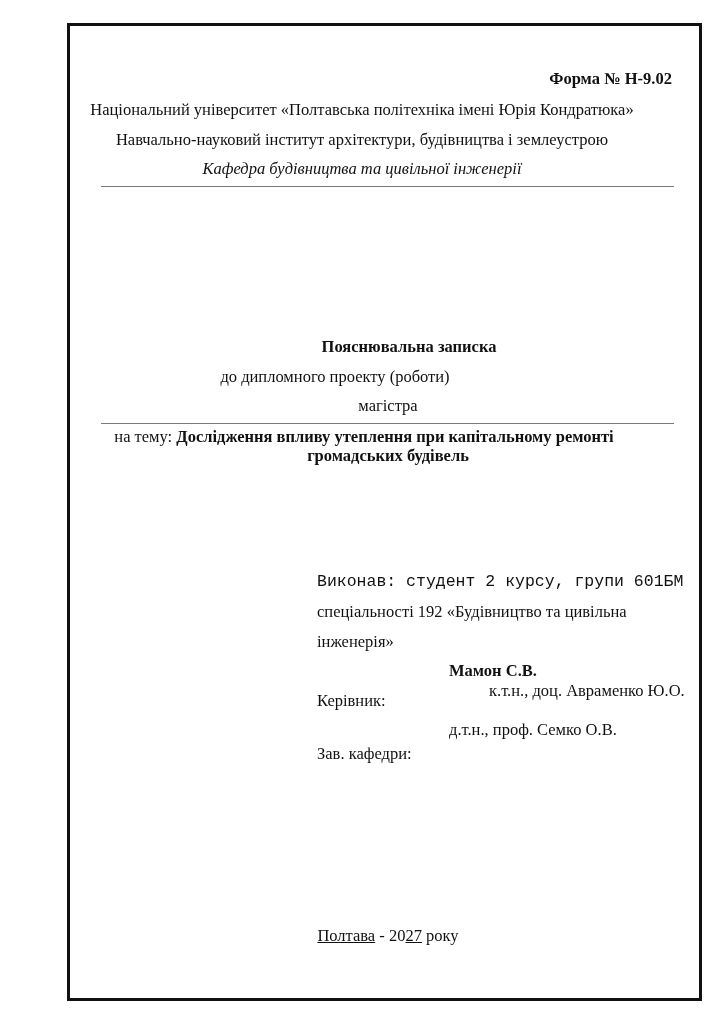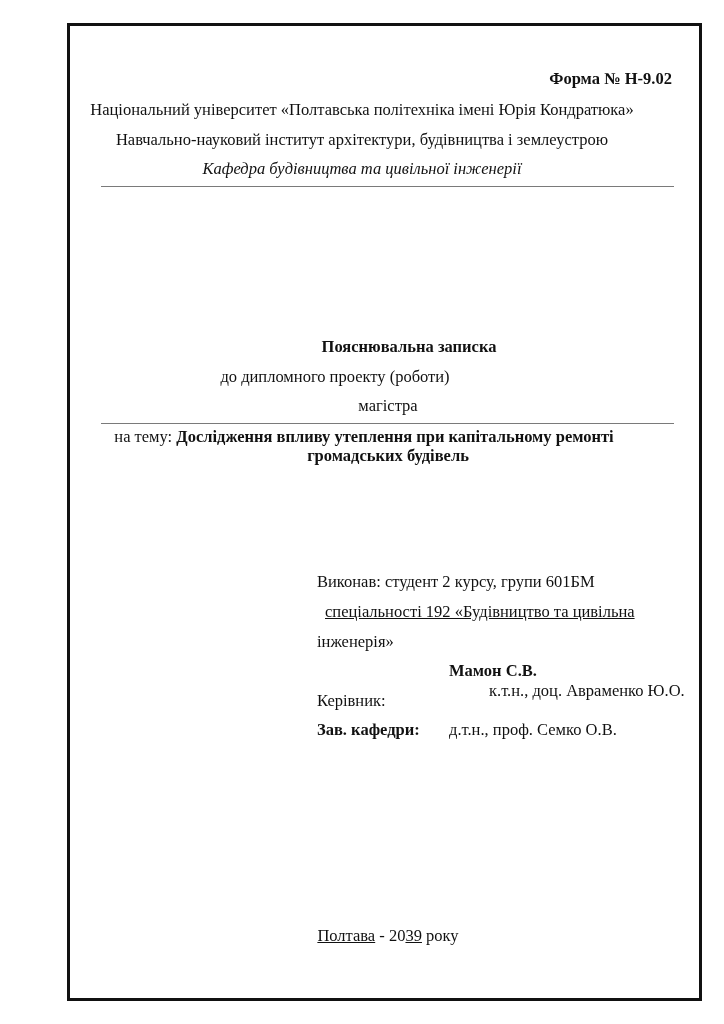--- a/index.html
+++ b/index.html
@@ -63,24 +63,24 @@
 
 <div class="txt bold" style="left:0; width:818px; text-align:center; top:337px;">Пояснювальна записка</div>
 <div class="txt center" style="top:367px; left:-27px;">до дипломного проекту (роботи)</div>
 <div class="txt center" style="top:396px; left:26px;">магістра</div>
 <div class="rule" style="top:423px;"></div>
 <div class="txt center" style="top:427px; left:2px;">
   <span>на тему: </span><span class="bold">Дослідження впливу утеплення при капітальному ремонті</span>
 </div>
 <div class="txt center bold" style="top:446px; left:26px;">громадських будівель</div>
 
-<div class="txt" style="left:317px; top:572px;">Виконав: студент 2 курсу, групи 601БМ</div>
-<div class="txt" style="left:325px; top:602px;text-decoration:underline;">спеціальності 192 «Будівництво та цивільна</div>
+<div class="txt" style="left:317px; top:572px;font-family:Liberation Mono, monospace;">Виконав: студент 2 курсу, групи 601БМ</div>
+<div class="txt" style="left:317px; top:602px;">спеціальності 192 «Будівництво та цивільна</div>
 <div class="txt" style="left:317px; top:632px;">інженерія»</div>
 <div class="txt" style="left:449px; top:661px;font-weight:bold;">Мамон С.В.</div>
 <div class="txt" style="left:317px; top:691px;">Керівник:</div>
 <div class="txt" style="left:449px; top:681px;margin-left:40px;">к.т.н., доц. Авраменко Ю.О.</div>
-<div class="txt" style="left:317px; top:720px;font-weight:bold;">Зав. кафедри:</div>
+<div class="txt" style="left:317px; top:744px;">Зав. кафедри:</div>
 <div class="txt" style="left:449px; top:720px;">д.т.н., проф. Семко О.В.</div>
 
 <div class="txt center" style="top:926px; left:26px;">
-  <span class="u">Полтава</span><span> - </span><span>20</span><span class="u">39</span><span> року</span>
+  <span class="u">Полтава</span><span> - </span><span>20</span><span class="u">27</span><span> року</span>
 </div>
 
 </body></html>

